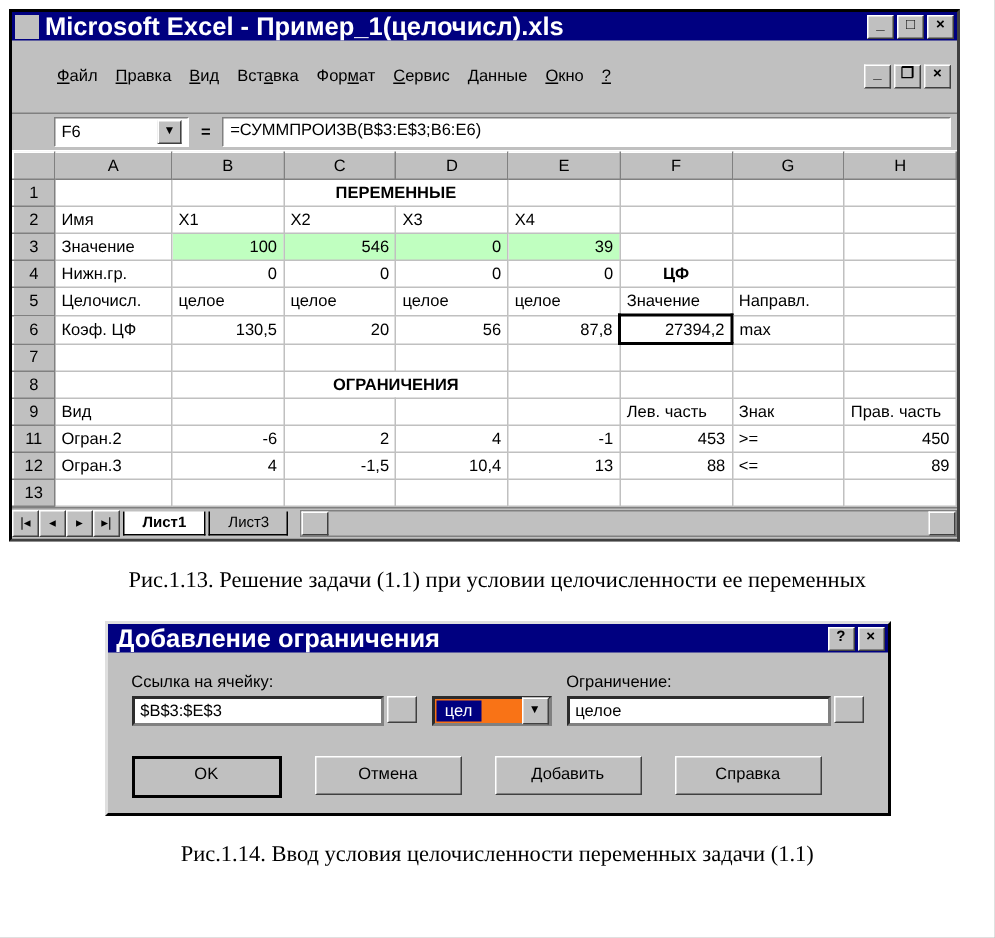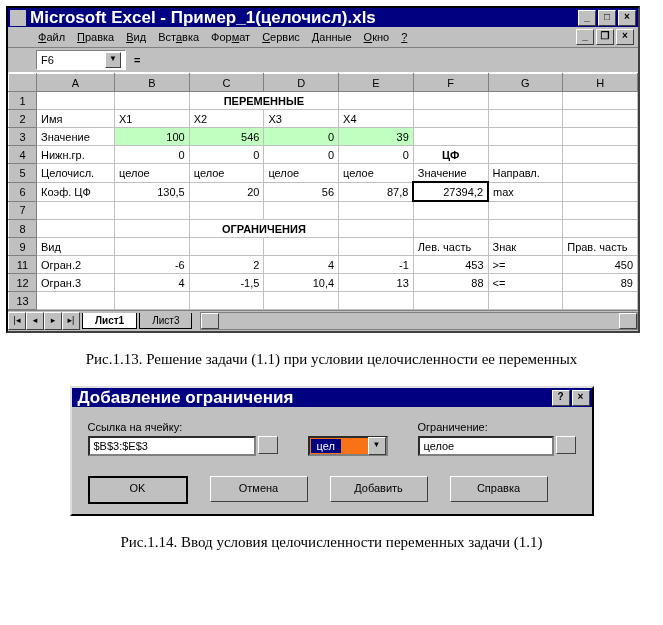--- a/index.html
+++ b/index.html
@@ -1,21 +1,21 @@
 <!DOCTYPE html>
 <html><head>
 <meta charset="utf-8">
 <style>
 body{margin:0;padding:6px;font-family:"MS Sans Serif",Arial,sans-serif;font-size:11px;background:#fff;color:#000}
 .win{border:2px solid #000;border-right-color:#404040;border-bottom-color:#404040;background:#c0c0c0;width:630px}
 .titlebar{background:#000080;color:#fff;display:flex;align-items:center;height:19px;padding:0 2px}
 .title-icon{width:16px;height:16px;background:#c0c0c0;margin-right:4px}
 .title-text{flex:1;font-weight:700;font-size:17px}
 .winbtn{width:16px;height:14px;background:#c0c0c0;border:1px solid #fff;border-right-color:#404040;border-bottom-color:#404040;margin-left:2px;text-align:center;line-height:12px;color:#000;font-weight:700;font-size:10px}
-.menubar{display:flex;padding:2px 4px;align-items:center}
+.menubar{display:flex;padding:16px 4px;align-items:center}
 .menubar .mi{padding:2px 6px}
 .menubar .u{text-decoration:underline}
 .mdibtns{margin-left:auto;display:flex}
 .row2{display:flex;align-items:center;height:22px;border-top:1px solid #808080;border-bottom:1px solid #fff;padding:1px 4px}
 .namebox{width:80px;height:18px;background:#fff;border:1px solid #808080;border-right-color:#fff;border-bottom-color:#fff;padding:0 4px;line-height:16px;margin-left:24px;display:flex;align-items:center}
 .namebox .dd{width:14px;height:14px;background:#c0c0c0;border:1px solid #fff;border-right-color:#404040;border-bottom-color:#404040;margin-left:auto;text-align:center;font-size:8px;line-height:12px}
 .eq{margin:0 8px;font-weight:700}
 .fbar{flex:1;height:18px;background:#fff;border:1px solid #808080;border-right-color:#fff;border-bottom-color:#fff;padding:0 4px;line-height:16px}
 .grid-wrap{background:#fff;position:relative}
 .grid{border-collapse:collapse;width:100%;table-layout:fixed}
@@ -30,21 +30,21 @@
 .sheettabs{display:flex;align-items:center;height:20px;background:#c0c0c0;border-top:1px solid #808080}
 .navbtn{width:16px;height:16px;background:#c0c0c0;border:1px solid #fff;border-right-color:#404040;border-bottom-color:#404040;text-align:center;font-size:9px;line-height:14px}
 .tab{padding:2px 12px;background:#fff;border:1px solid #000;border-top:none;margin-left:2px;font-weight:700;font-size:10px}
 .tab.inactive{background:#c0c0c0;font-weight:400}
 .hscroll{flex:1;margin-left:8px;height:16px;background:#c0c0c0;border:1px solid #808080;display:flex}
 .hscroll .ar{width:16px;background:#c0c0c0;border:1px solid #fff;border-right-color:#404040;border-bottom-color:#404040}
 .caption{text-align:center;font-family:"Times New Roman",serif;font-size:15px;margin:18px 0}
 .dialog{width:520px;margin:0 auto;background:#c0c0c0;border:2px solid #dfdfdf;border-right-color:#000;border-bottom-color:#000}
 .dbody{padding:14px 16px 10px 16px}
 .dlabel{font-size:11px;margin-bottom:3px}
-.drow1{display:flex;gap:30px;align-items:end}
+.drow1{display:flex;gap:10px;align-items:end}
 .dfield{height:20px;background:#fff;border:2px inset #808080;padding:0 4px;display:flex;align-items:center;box-sizing:border-box}
 .dcombo{height:20px;background:#f97316;border:2px inset #808080;display:flex;align-items:center;box-sizing:border-box}
 .dcombo .sel{background:#000080;color:#fff;padding:1px 6px;margin:1px;font-size:11px}
 .dcombo .dd{width:16px;height:16px;background:#c0c0c0;border:1px solid #fff;border-right-color:#404040;border-bottom-color:#404040;text-align:center;font-size:8px;line-height:14px;margin-left:auto}
 .refbtn{width:18px;height:16px;background:#c0c0c0;border:1px solid #fff;border-right-color:#404040;border-bottom-color:#404040;margin-left:2px}
 .btnrow{display:flex;gap:22px;margin-top:20px}
 .dbtn{width:96px;height:24px;background:#c0c0c0;border:1px solid #fff;border-right-color:#404040;border-bottom-color:#404040;text-align:center;line-height:22px;font-size:11px}
 .dbtn.def{border:2px solid #000;line-height:20px}
 </style>
 </head>
@@ -74,20 +74,21 @@
       <div class="winbtn">❐</div>
       <div class="winbtn">×</div>
     </div>
   </div>
   <div class="row2">
     <div class="namebox">
       <span>F6</span>
       <div class="dd">▼</div>
     </div>
     <span class="eq">=</span>
+    <div class="fbar">=СУММПРОИЗВ(B$3:E$3;B6:E6)</div>
   </div>
   <div class="grid-wrap">
     <table class="grid">
       <colgroup>
           <col style="width:28px">
           <col style="width:78px">
           <col>
           <col>
           <col>
           <col>

